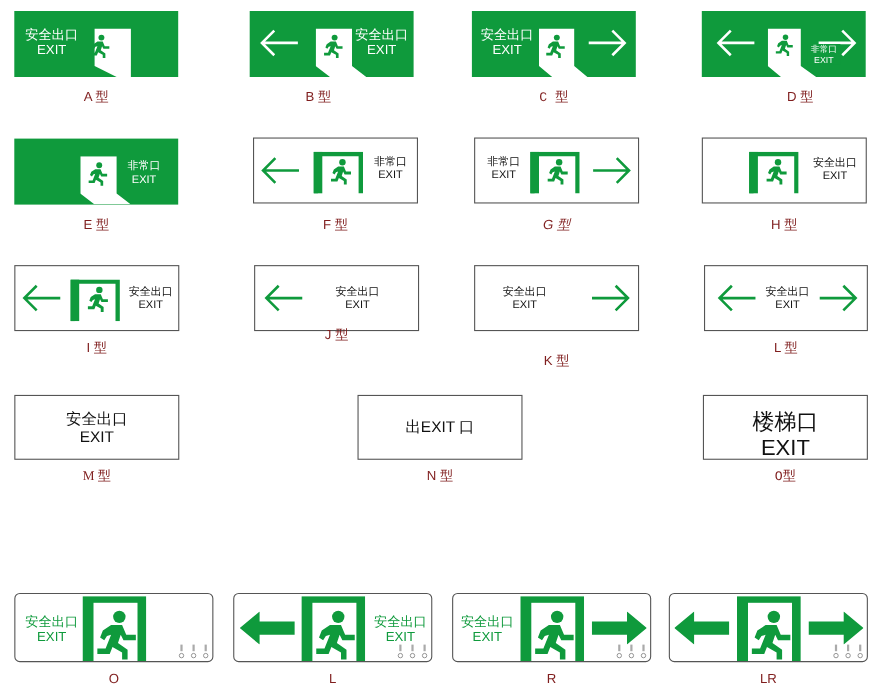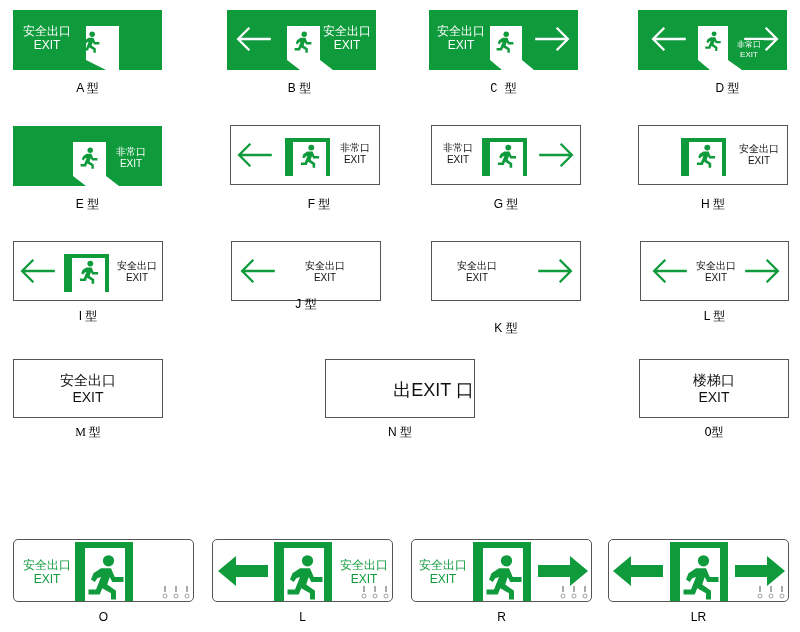--- a/index.html
+++ b/index.html
@@ -1,21 +1,21 @@
 <!DOCTYPE html>
 <html><head>
 <meta charset="utf-8">
 <style>
   * { box-sizing: border-box; margin: 0; padding: 0; }
   body { width: 800px; height: 632px; background: #ffffff; position: relative; overflow: hidden; font-family: "Liberation Sans", "DejaVu Sans", sans-serif; color: #222; }
   .sign { position: absolute; overflow: hidden; }
   .sign.green { background: #0f9a3c; }
   .sign.white { background: #fff; border: 1px solid #555; }
   .sign.rounded { background: #fff; border: 1px solid #555; border-radius: 5px; }
-  .caption { position: absolute; font-size: 12px; color: #000000; text-align: center; white-space: nowrap; }
+  .caption { position: absolute; font-size: 12px; color: #7f1d1d; text-align: center; white-space: nowrap; }
   .txt { position: absolute; text-align: center; line-height: 1.2; white-space: nowrap; }
   .txt .cn, .txt .en { display: block; }
   .green .txt { color: #fff; }
   .white .txt { color: #111; }
   .green-text { color: #0f9a3c !important; }
   svg { position: absolute; }
 </style>
 </head>
 <body>
 
@@ -62,21 +62,21 @@
       <path d="M0 0 L33 0 L33 34 L46 44 L13 44 L0 34 Z" fill="#fff"></path>
     </svg>
   <svg style="left:64px;top:20px;color:#0f9a3c" width="24" height="24">
       <use href="#runner"></use>
     </svg>
   <div class="txt" style="left:94px;top:14px;width:52px;font-size:12px;">
     <span class="cn">安全出口</span>
     <span class="en">EXIT</span>
   </div>
 </div>
-<div class="caption" style="left:225px;top:80px;width:149px;">B 型</div>
+<div class="caption" style="left:215px;top:80px;width:149px;">B 型</div>
 
 <div class="sign green" style="left:429px;top:10px;width:149px;height:60px;">
   <div class="txt" style="left:4px;top:14px;width:56px;font-size:12px;">
     <span class="cn">安全出口</span>
     <span class="en">EXIT</span>
   </div>
   <svg style="left:58px;top:16px" width="48" height="44" viewBox="0 0 48 44">
       <path d="M3 0 L35 0 L35 34 L47 44 L15 44 L3 34 Z" fill="#fff"></path>
     </svg>
   <svg style="left:64px;top:20px;color:#0f9a3c" width="24" height="24">
@@ -131,39 +131,39 @@
       <rect x="0" y="0" width="8" height="38" fill="#0f9a3c"></rect>
     </svg>
   <svg style="left:66px;top:17px;color:#0f9a3c" width="26" height="26">
       <use href="#runner"></use>
     </svg>
   <div class="txt" style="left:104px;top:16px;width:40px;font-size:10px;">
     <span class="cn">非常口</span>
     <span class="en">EXIT</span>
   </div>
 </div>
-<div class="caption" style="left:244px;top:196px;width:150px;">F 型</div>
+<div class="caption" style="left:230px;top:196px;width:150px;">F 型</div>
 
 <div class="sign white" style="left:431px;top:125px;width:150px;height:60px;">
   <div class="txt" style="left:6px;top:16px;width:40px;font-size:10px;">
     <span class="cn">非常口</span>
     <span class="en">EXIT</span>
   </div>
   <svg style="left:50px;top:12px" width="45" height="38" viewBox="0 0 45 38">
       <path d="M0 0 L45 0 L45 38 L41 38 L41 4 L4 4 L4 38 L0 38 Z" fill="#0f9a3c"></path>
       <rect x="0" y="0" width="8" height="38" fill="#0f9a3c"></rect>
     </svg>
   <svg style="left:62px;top:17px;color:#0f9a3c" width="26" height="26">
       <use href="#runner"></use>
     </svg>
   <svg style="left:105px;top:15px;color:#0f9a3c" width="38" height="28">
       <use href="#thin-arrow-right"></use>
     </svg>
 </div>
-<div class="caption" style="left:431px;top:196px;width:150px;">G 型</div>
+<div class="caption" style="left:431px;top:196px;width:150px;font-style:italic;">G 型</div>
 
 <div class="sign white" style="left:638px;top:125px;width:150px;height:60px;">
   <svg style="left:42px;top:12px" width="45" height="38" viewBox="0 0 45 38">
       <path d="M0 0 L45 0 L45 38 L41 38 L41 4 L4 4 L4 38 L0 38 Z" fill="#0f9a3c"></path>
       <rect x="0" y="0" width="8" height="38" fill="#0f9a3c"></rect>
     </svg>
   <svg style="left:54px;top:17px;color:#0f9a3c" width="26" height="26">
       <use href="#runner"></use>
     </svg>
   <div class="txt" style="left:96px;top:17px;width:48px;font-size:10px;">
@@ -229,26 +229,26 @@
 
 <div class="sign white" style="left:13px;top:359px;width:150px;height:59px;">
   <div class="txt" style="left:0;top:12px;width:148px;font-size:14px;">
     <span class="cn">安全出口</span>
     <span class="en">EXIT</span>
   </div>
 </div>
 <div class="caption" style="left:13px;top:424px;width:150px;font-family:Liberation Serif, serif;">M 型</div>
 
 <div class="sign white" style="left:325px;top:359px;width:150px;height:59px;">
-  <div class="txt" style="left:0;top:20px;width:148px;font-size:18px;text-align:right;">出EXIT 口</div>
+  <div class="txt" style="left:0;top:20px;width:148px;font-size:14px;">出EXIT 口</div>
 </div>
 <div class="caption" style="left:325px;top:424px;width:150px;">N 型</div>
 
 <div class="sign white" style="left:639px;top:359px;width:150px;height:59px;">
-  <div class="txt" style="left:0;top:12px;width:148px;font-size:14px;">
+  <div class="txt" style="left:0;top:12px;width:148px;font-size:20px;">
     <span class="cn">楼梯口</span>
     <span class="en">EXIT</span>
   </div>
 </div>
 <div class="caption" style="left:639px;top:424px;width:150px;font-family:Liberation Mono, monospace;">O型</div>
 
 <div class="sign rounded" style="left:13px;top:539px;width:181px;height:63px;">
   <div class="txt green-text" style="left:5px;top:18px;width:56px;font-size:12px;color:#0f9a3c;">
     <span class="cn">安全出口</span>
     <span class="en">EXIT</span>

